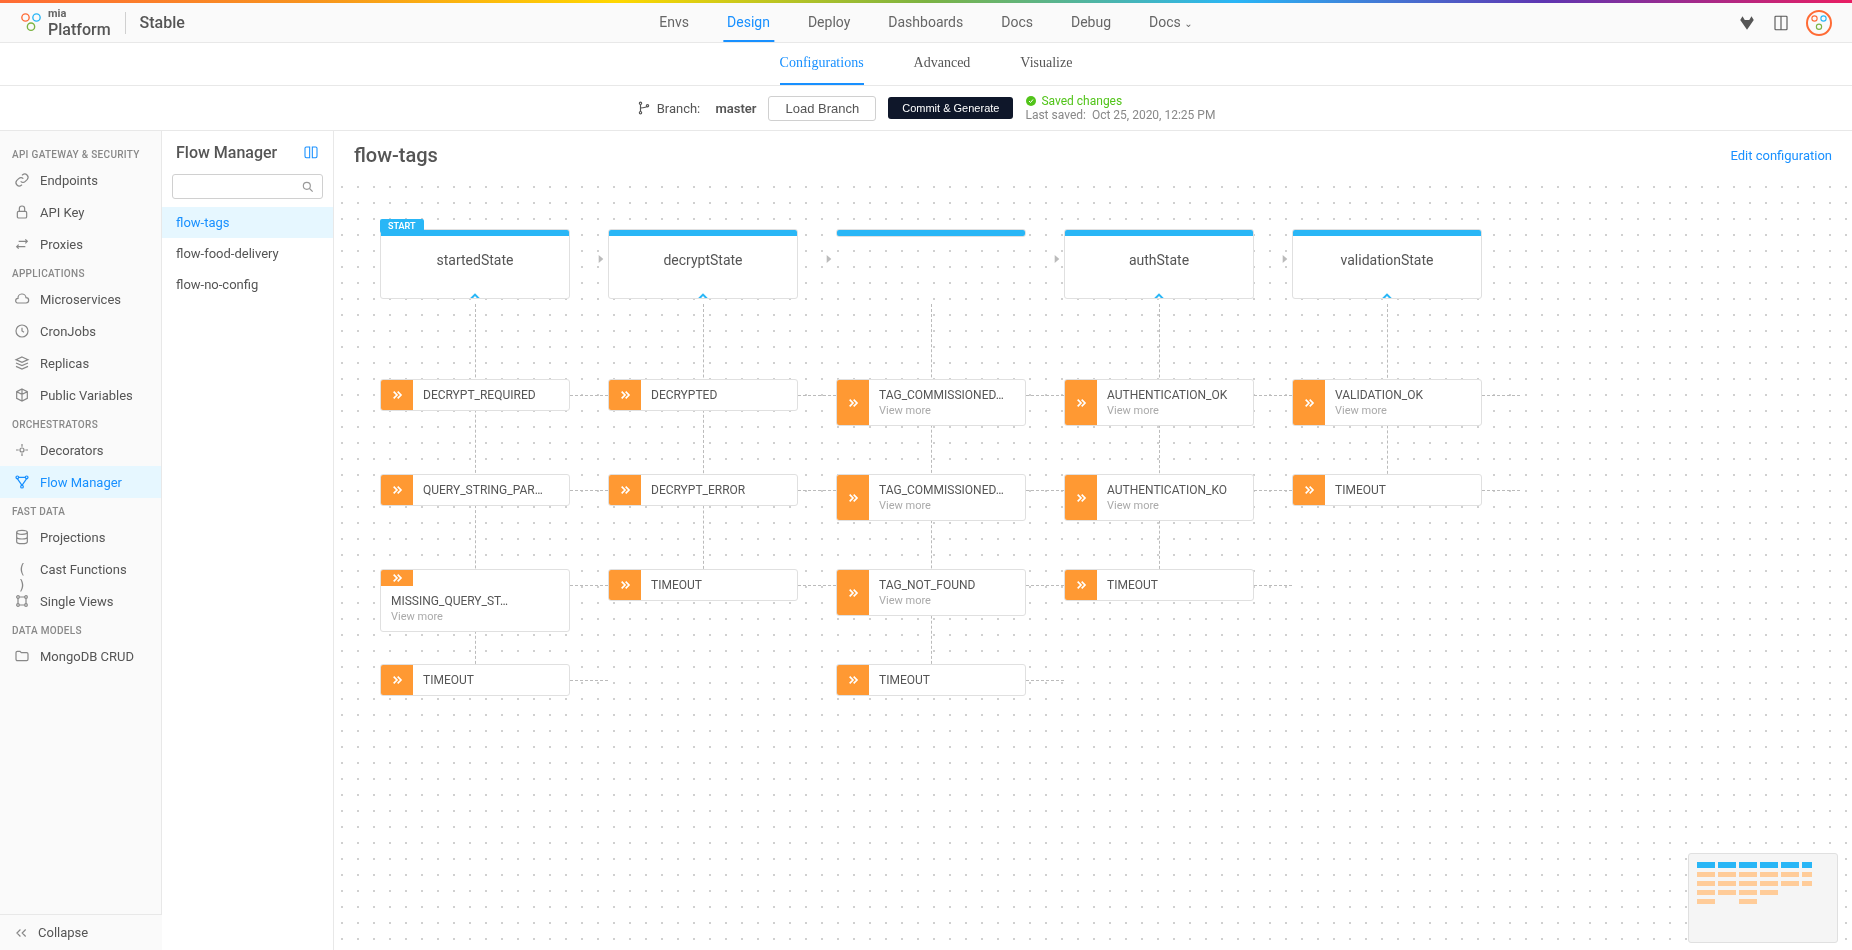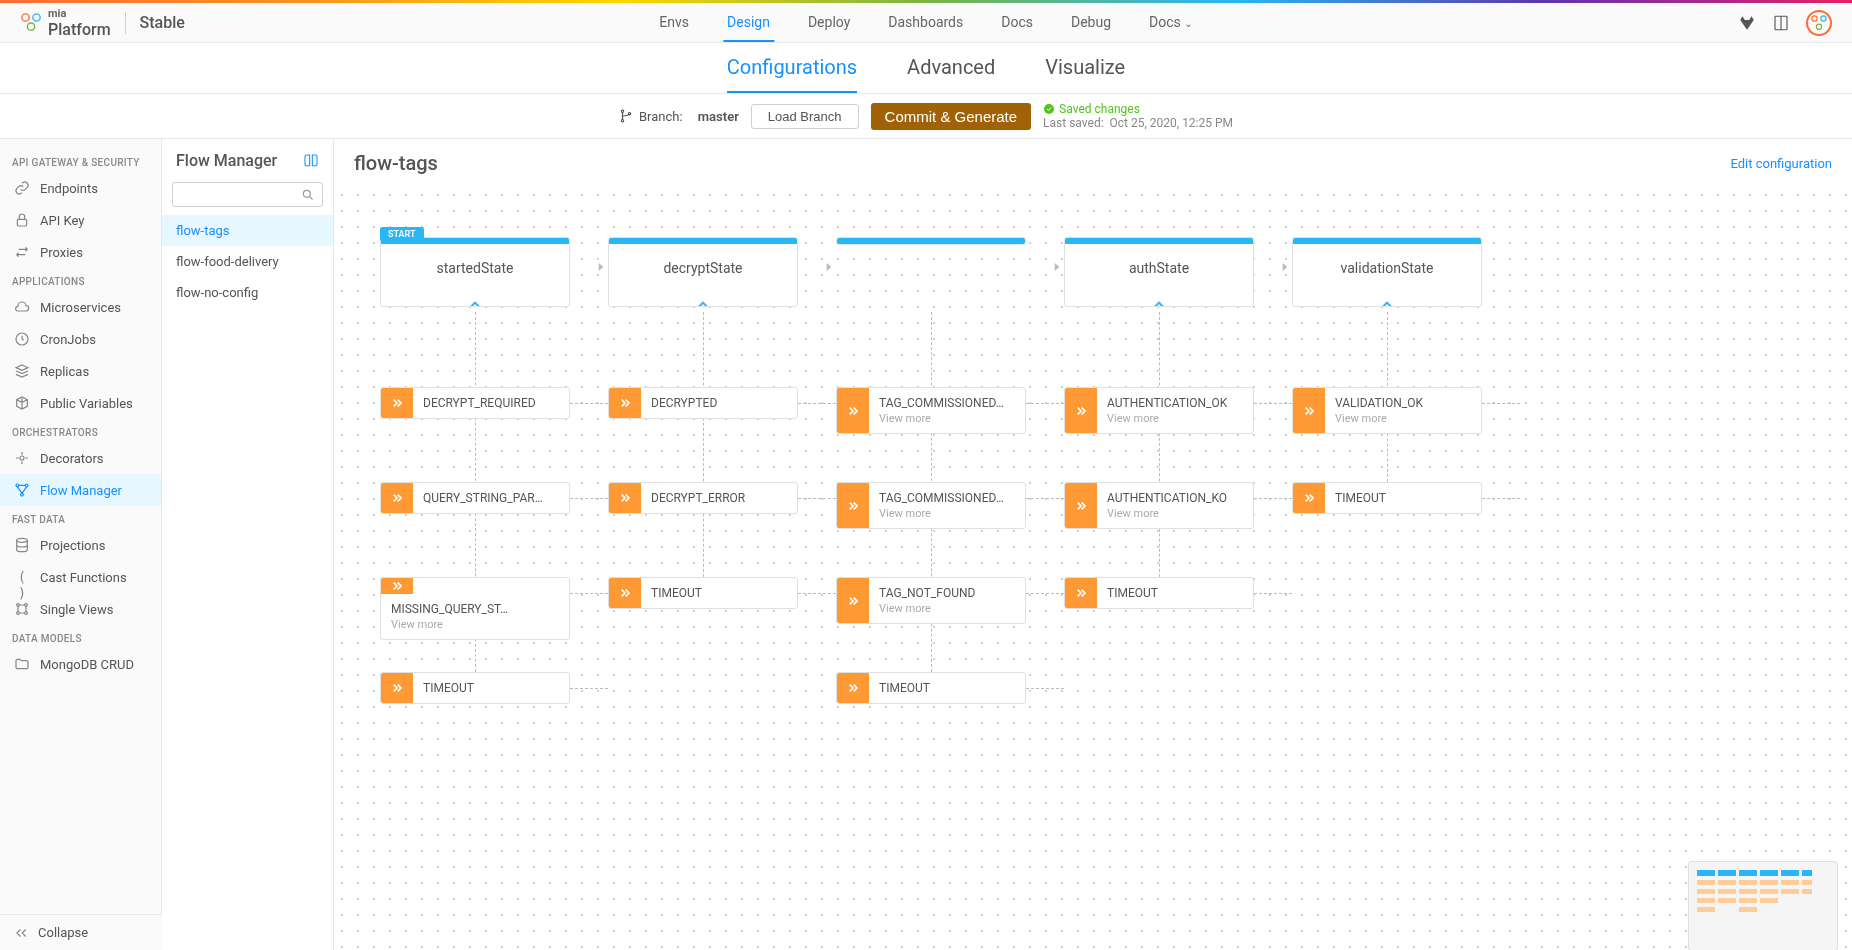--- a/index.html
+++ b/index.html
@@ -16,28 +16,28 @@
 .env-name { font-size: 16px; color: #555; font-weight: 500; }
 .main-nav { display: flex; gap: 30px; margin-left: auto; margin-right: auto; position: absolute; left: 50%; transform: translateX(-50%); }
 .main-nav-item { font-size: 14px; color: #666; cursor: pointer; padding: 10px 4px; border-bottom: 2px solid transparent; }
 .main-nav-item.active { color: #1890ff; border-bottom-color: #1890ff; }
 .header-right { margin-left: auto; display: flex; align-items: center; gap: 16px; }
 .header-icon { width: 18px; height: 18px; cursor: pointer; }
 .avatar { width: 26px; height: 26px; border-radius: 50%; border: 2px solid #ff6b35; display: flex; align-items: center; justify-content: center; }
 .avatar-inner { width: 18px; height: 18px; }
 
 .subnav { display: flex; justify-content: center; gap: 50px; border-bottom: 1px solid #e8e8e8; }
-.subnav-item { font-size: 20px; color: #555; padding: 12px 0; cursor: pointer; border-bottom: 2px solid transparent; }
+.subnav-item { font-size: 14px; color: #555; padding: 12px 0; cursor: pointer; border-bottom: 2px solid transparent; font-family: Liberation Serif, serif; }
 .subnav-item.active { color: #1890ff; border-bottom-color: #1890ff; }
 
 .branch-bar { display: flex; align-items: center; justify-content: center; gap: 12px; padding: 8px 8px; border-bottom: 1px solid #e8e8e8; font-size: 13px; }
 .branch-label { color: #555; display: flex; align-items: center; gap: 6px; }
 .branch-name { font-weight: 600; }
 .load-branch { border: 1px solid #d0d0d0; background: #fff; padding: 4px 16px; border-radius: 3px; font-size: 13px; cursor: pointer; color: #555; }
-.commit-btn { background: #a16207; color: #fff; border: none; padding: 5px 14px; border-radius: 3px; font-size: 15px; cursor: pointer; }
+.commit-btn { background: #0f172a; color: #fff; border: none; padding: 5px 14px; border-radius: 3px; font-size: 11px; cursor: pointer; }
 .save-status { display: flex; flex-direction: column; font-size: 12px; }
 .saved { color: #52c41a; display: flex; align-items: center; gap: 4px; }
 .last-saved { color: #888; }
 
 .main-layout { display: flex; height: calc(100vh - 124px); }
 
 .sidebar { width: 162px; background: #fafafa; border-right: 1px solid #e8e8e8; overflow-y: auto; padding-top: 10px; }
 .sidebar-section { font-size: 10px; color: #888; font-weight: 500; padding: 8px 12px 4px; letter-spacing: 0.3px; }
 .sidebar-item { display: flex; align-items: center; gap: 10px; padding: 8px 14px; font-size: 13px; color: #555; cursor: pointer; }
 .sidebar-item.active { background: #e6f7ff; color: #1890ff; }

